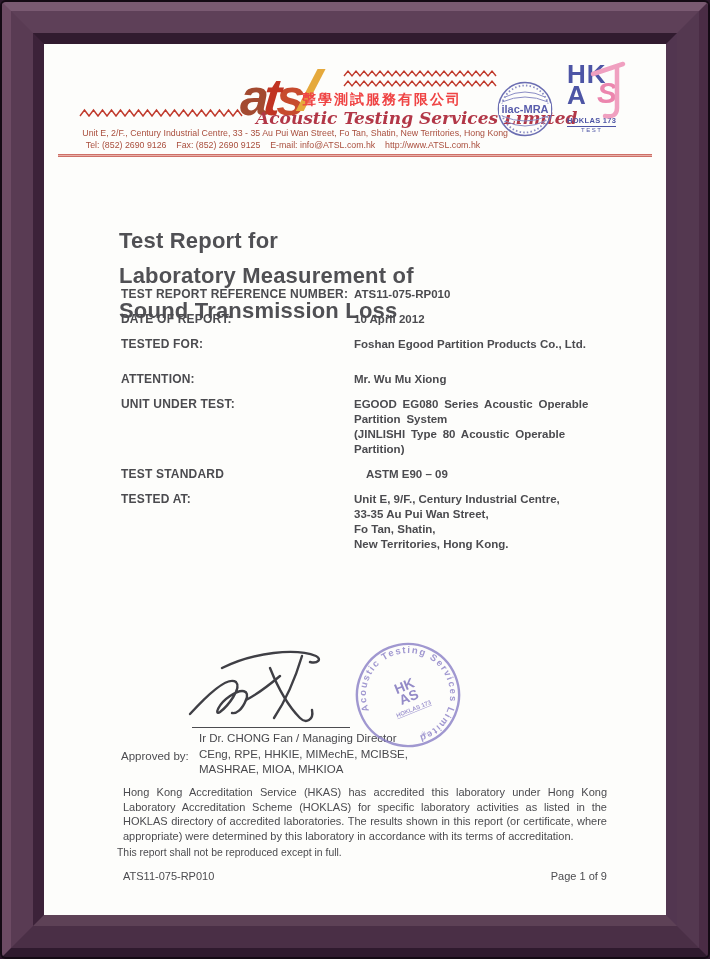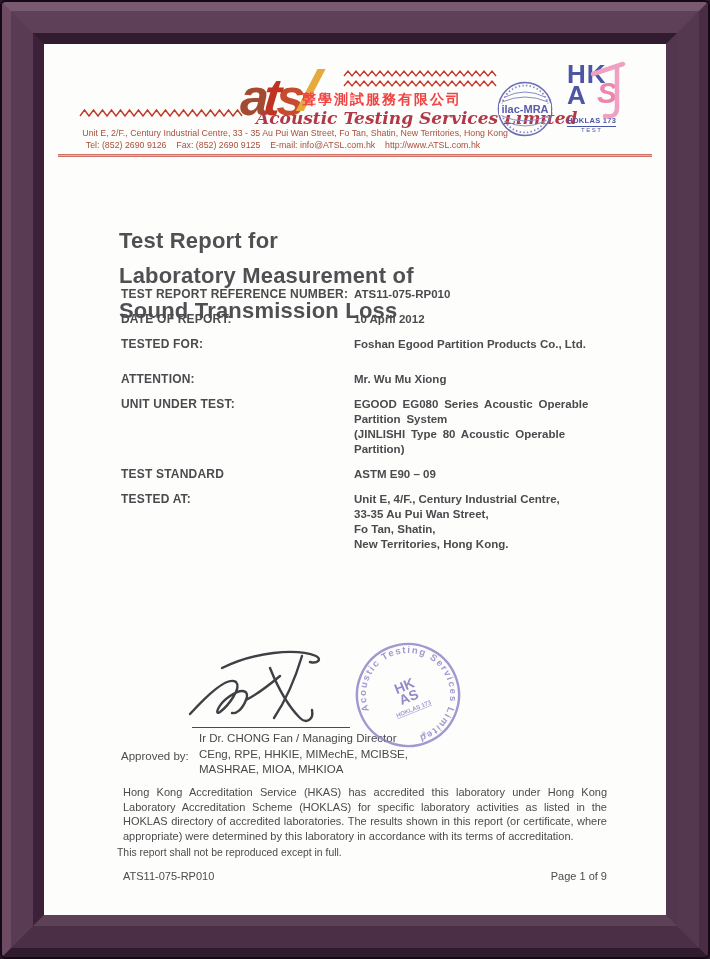--- a/index.html
+++ b/index.html
@@ -51,21 +51,21 @@
 
   
   .fields { position:absolute; left:77px; top:243px; width:487px; }
   .field-row { display:flex; margin-bottom:10px; }
   .field-label { width:233px; flex:none; font-size:12px; font-weight:bold; line-height:15px;
                  letter-spacing:0.2px; }
   .field-value { flex:1; font-size:11.5px; font-weight:bold; line-height:15px;
                  white-space:pre-line; }
   .field-row:nth-child(4) .field-value,
   .field-row:nth-child(6) .field-value { word-spacing:2.6px; }
-  .field-row:nth-child(7) { margin-top:9px; }
+  .field-row:nth-child(7) { margin-top:9px;gap:12px; }
 
   
   .approved-by { position:absolute; left:77px; top:670px; font-size:11.5px; color:#4c4c50;margin-top:36px; }
   .sig-svg { position:absolute; left:140px; top:598px; overflow:visible; }
   .sig-svg path { fill:none; stroke:#3f3f45; stroke-width:2.4; stroke-linecap:round; }
   .sig-line { position:absolute; left:148px; top:683px; width:158px; border-top:1.6px solid #4c4c50; }
   .sig-name { position:absolute; left:155px; top:687px; font-size:11.5px; line-height:15.5px;
               color:#48484c; }
   .stamp { position:absolute; left:309px; top:596px; opacity:0.8; }
 
@@ -160,21 +160,21 @@
 Partition System
 (JINLISHI Type 80 Acoustic Operable
 Partition)</div>
               </div>
               <div class="field-row">
                 <div class="field-label">TEST STANDARD</div>
                 <div class="field-value">ASTM E90 – 09</div>
               </div>
               <div class="field-row">
                 <div class="field-label">TESTED AT:</div>
-                <div class="field-value">Unit E, 4/F., Century Industrial Centre,
+                <div class="field-value">Unit E, 9/F., Century Industrial Centre,
 33-35 Au Pui Wan Street,
 Fo Tan, Shatin,
 New Territories, Hong Kong.</div>
               </div>
             </div>
 
       <div class="approved-by">Approved by:</div>
 
       <svg class="sig-svg" width="170" height="86" viewBox="0 0 170 86">
         <path d="M38,26 C70,10 112,6 132,14 C138,17 134,22 126,20"></path>

